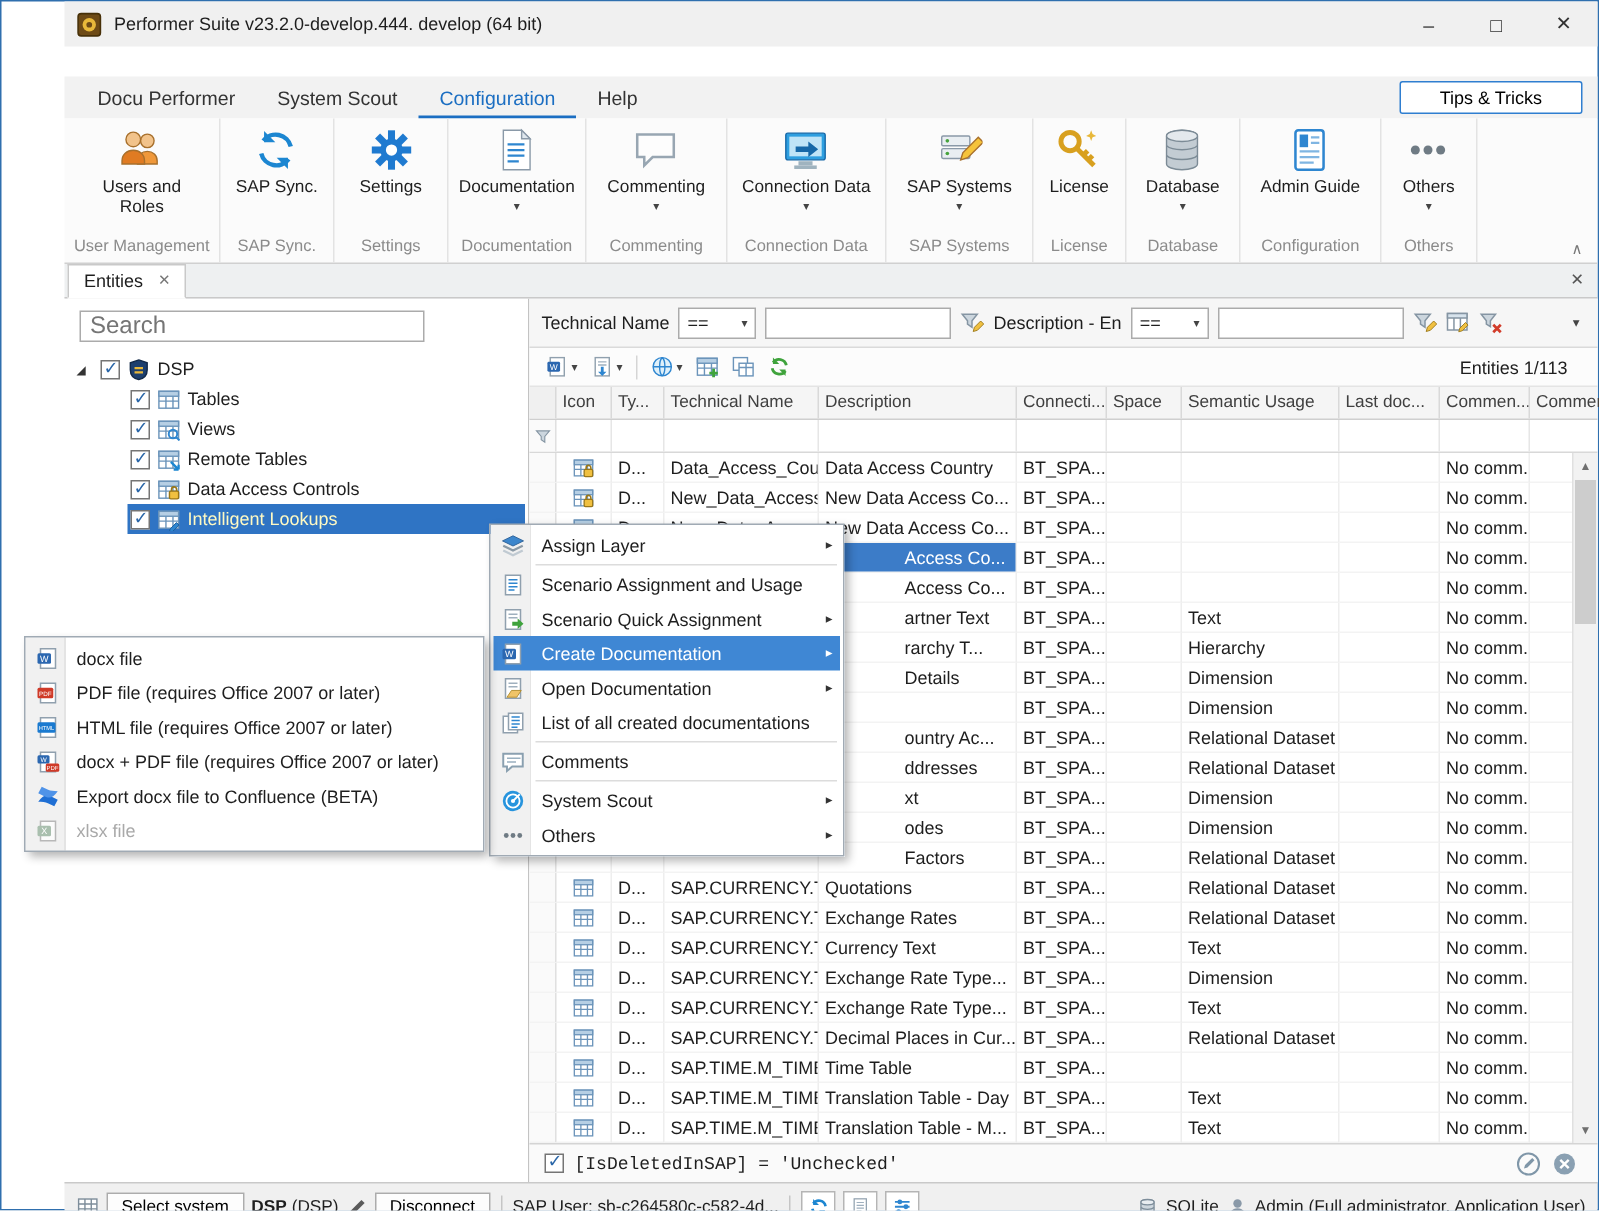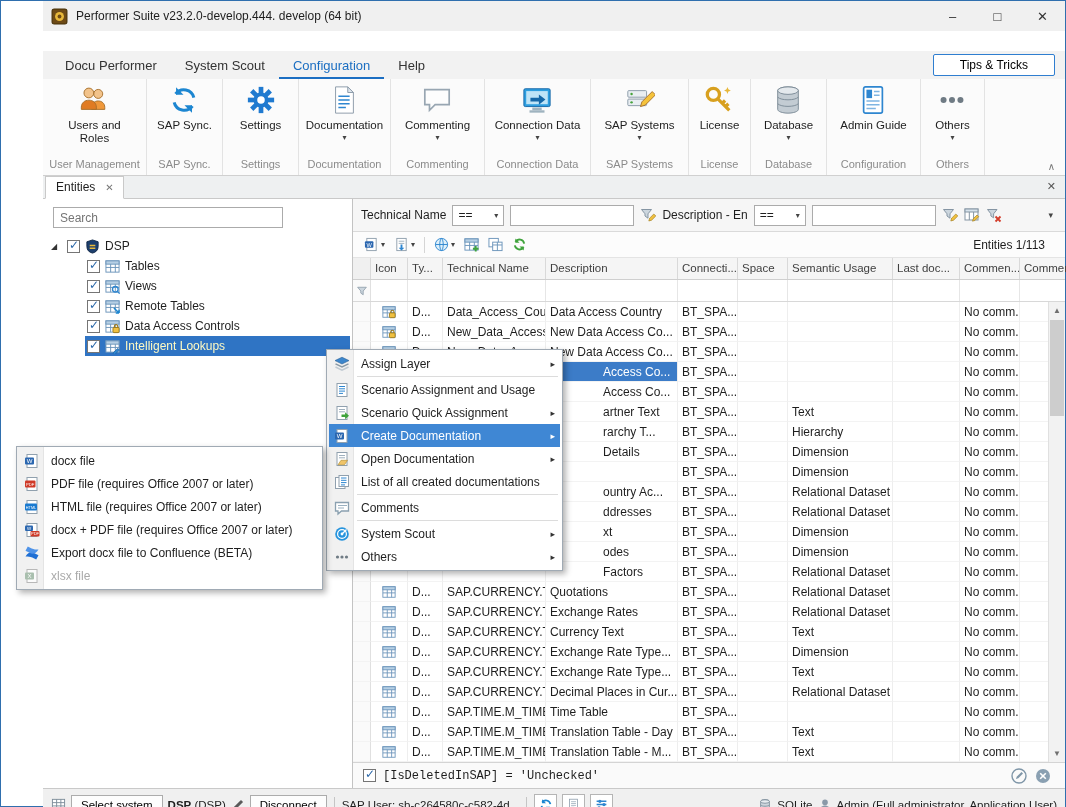--- a/index.html
+++ b/index.html
@@ -34,21 +34,21 @@
 
 
 .docstrip{height:23px;flex:none;background:#eef0f1;border-bottom:1px solid #c9c9c9;display:flex;align-items:flex-end;padding-left:2px;position:relative;}
 .doctab{background:#fff;border:1px solid #c9c9c9;border-bottom:1px solid #fff;margin-bottom:-1px;padding:3px 9px 4px 10px;font-size:12px;display:flex;align-items:center;gap:10px;}
 .doctab .tx{font-size:10px;color:#777;}
 .strip-close{position:absolute;right:9px;top:4px;font-size:11px;color:#555;}
 
 
 .main{height:589px;flex:none;display:flex;background:#fff;min-height:0;}
 .left{width:310px;flex:none;border-right:1px solid #c3c3c3;display:flex;flex-direction:column;background:#fff;}
-.search{margin:8px 10px;width:230px;height:21px;border:1px solid #ababab;padding:2px 6px;font-size:12px;font-family:inherit;}
+.search{margin:8px 10px;width:230px;height:21px;border:1px solid #ababab;padding:2px 6px;font-size:16px;font-family:inherit;}
 .tree{flex:1;}
 .titem{height:20px;display:flex;align-items:center;font-size:12px;}
 .texp{width:22px;text-align:center;font-size:8px;color:#333;flex:none;}
 .tsp{flex:none;height:1px;}
 .tcontent{display:flex;align-items:center;gap:5px;height:20px;flex:1;margin-right:2px;padding-left:2px;}
 .tcontent.sel{background:#2f74c4;color:#fef9c3;}
 .cb{width:13px;height:13px;border:1px solid #757575;background:#fff;position:relative;flex:none;}
 .cb.on::after{content:"✓";position:absolute;left:1px;top:-3px;font-size:12px;color:#2a66a8;font-weight:bold;}
 .tlbl{white-space:nowrap;}
 
@@ -96,21 +96,21 @@
 .statusbar{height:32px;flex:none;background:#f0f0f0;border-top:1px solid #c9c9c9;display:flex;align-items:center;gap:5px;padding:0 8px;font-size:11.5px;}
 .sbtn{border:1px solid #acacac;background:#fdfdfd;padding:3px 9px;font-size:11.5px;font-family:inherit;white-space:nowrap;}
 .ssep{width:1px;height:16px;background:#c5c5c5;margin:0 2px;flex:none;}
 .sico{width:23px;height:21px;border:1px solid #b5b5b5;background:#fff;display:flex;align-items:center;justify-content:center;flex:none;}
 .sright{margin-left:auto;display:flex;align-items:center;gap:5px;white-space:nowrap;overflow:hidden;}
 .sysname{white-space:nowrap;}
 
 
 .menupanel{position:absolute;background:linear-gradient(90deg,#f1f1f1 0,#f1f1f1 26px,#e4e4e4 26px,#e4e4e4 27px,#ffffff 27px);border:1px solid #a0aab4;box-shadow:3px 3px 6px rgba(0,0,0,0.3);padding:2px;}
 .cmenu{left:325px;top:348px;width:237px;z-index:60;}
-.smenu{left:15px;top:445px;width:307px;z-index:70;}
+.smenu{left:15px;top:423px;width:307px;z-index:70;}
 .citem{height:23px;display:flex;align-items:center;font-size:12px;padding-right:5px;}
 .citem .mi{width:26px;display:flex;justify-content:center;flex:none;}
 .citem .mlbl{margin-left:6px;white-space:nowrap;}
 .citem .marrow{margin-left:auto;font-size:9px;color:#333;}
 .citem.hl{background:#3f87d4;color:#fff;}
 .citem.hl .marrow{color:#fff;}
 .citem.dis .mlbl{color:#a9a9a9;}
 .csep{height:1px;background:#dcdcdc;margin:1px 2px 1px 28px;}
 </style>
 </head>

